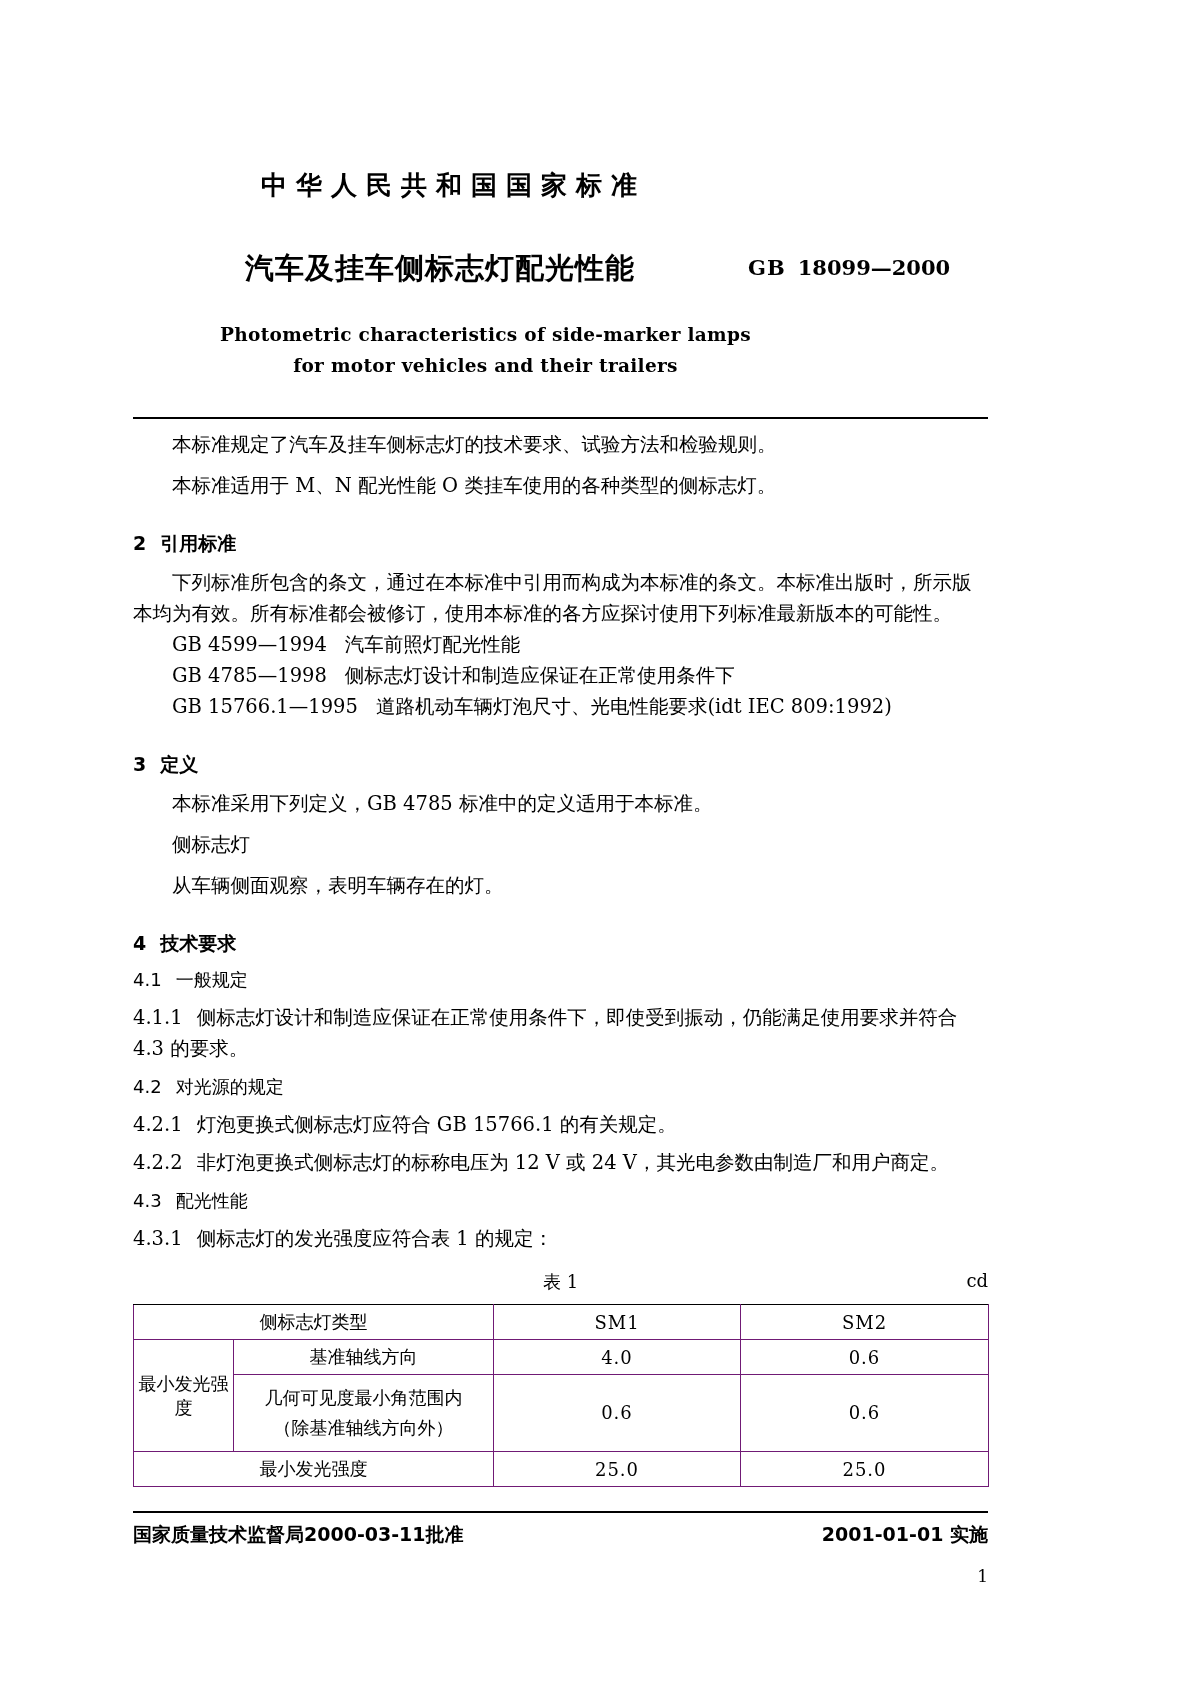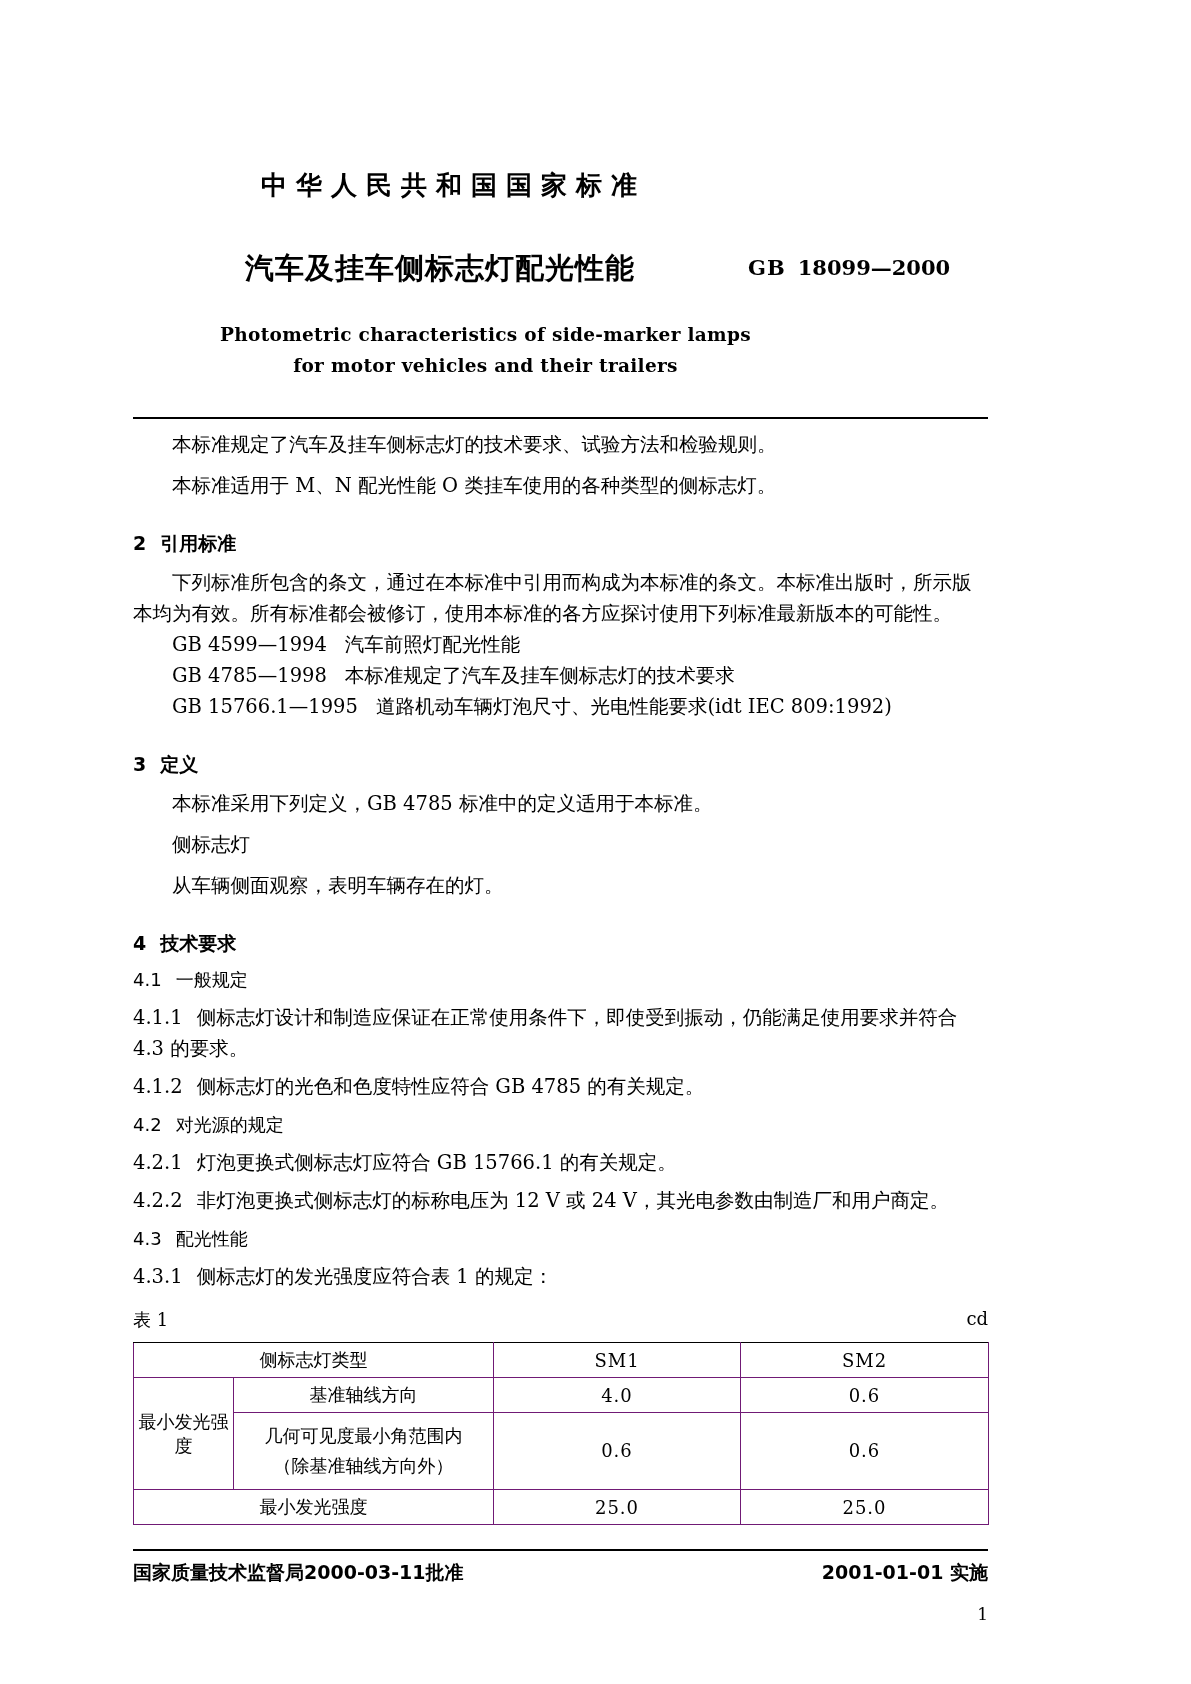--- a/index.html
+++ b/index.html
@@ -110,21 +110,21 @@
     font-size: 18px;
   }
 
   
   .table-caption-row {
     position: relative;
     height: 26px;
     margin-top: 16px;
   }
   .table-caption {
-    text-align: left;
+    text-align: center;
     font-size: 18px;
     width: 855px;
   }
   .table-unit {
     position: absolute;
     right: 0;
     top: 0;
     font-size: 18px;
   }
   table.spec {
@@ -199,21 +199,21 @@
 
     <div class="sec-head">
       <span class="num">2</span><span>引用标准</span>
     </div>
     <div class="para">下列标准所包含的条文，通过在本标准中引用而构成为本标准的条文。本标准出版时，所示版本均为有效。所有标准都会被修订，使用本标准的各方应探讨使用下列标准最新版本的可能性。</div>
 
     <div class="ref-item">
       <span class="code">GB 4599—1994</span><span>汽车前照灯配光性能</span>
     </div>
     <div class="ref-item">
-      <span class="code">GB 4785—1998</span><span>本标准规定了汽车及挂车侧标志灯的技术要求</span>
+      <span class="code">GB 4785—1998</span><span>侧标志灯设计和制造应保证在正常使用条件下</span>
     </div>
     <div class="ref-item">
       <span class="code">GB 15766.1—1995</span><span>道路机动车辆灯泡尺寸、光电性能要求(idt IEC 809:1992)</span>
     </div>
 
     <div class="sec-head">
       <span class="num">3</span><span>定义</span>
     </div>
     <div class="para">本标准采用下列定义，GB 4785 标准中的定义适用于本标准。</div>
     <div class="para">侧标志灯</div>
@@ -221,23 +221,20 @@
 
     <div class="sec-head">
       <span class="num">4</span><span>技术要求</span>
     </div>
 
     <div class="subsec subsec-b">
       <span class="snum">4.1</span><span>一般规定</span>
     </div>
     <div class="subsec">
       <span class="snum">4.1.1</span><span>侧标志灯设计和制造应保证在正常使用条件下，即使受到振动，仍能满足使用要求并符合 4.3 的要求。</span>
-    </div>
-    <div class="subsec">
-      <span class="snum">4.1.2</span><span>侧标志灯的光色和色度特性应符合 GB 4785 的有关规定。</span>
     </div>
     <div class="subsec subsec-b">
       <span class="snum">4.2</span><span>对光源的规定</span>
     </div>
     <div class="subsec">
       <span class="snum">4.2.1</span><span>灯泡更换式侧标志灯应符合 GB 15766.1 的有关规定。</span>
     </div>
     <div class="subsec">
       <span class="snum">4.2.2</span><span>非灯泡更换式侧标志灯的标称电压为 12 V 或 24 V，其光电参数由制造厂和用户商定。</span>
     </div>

